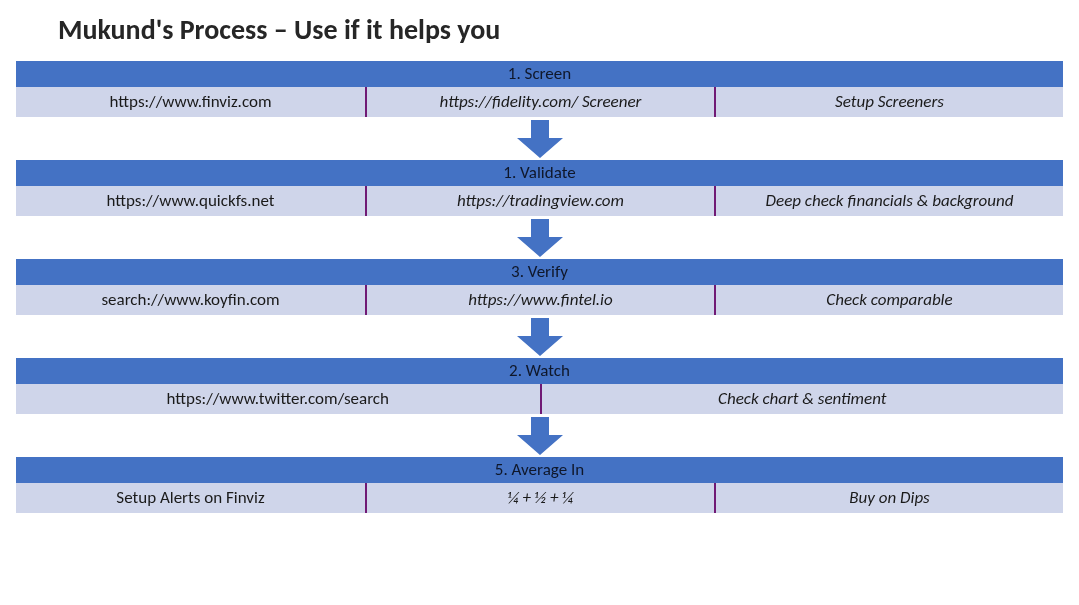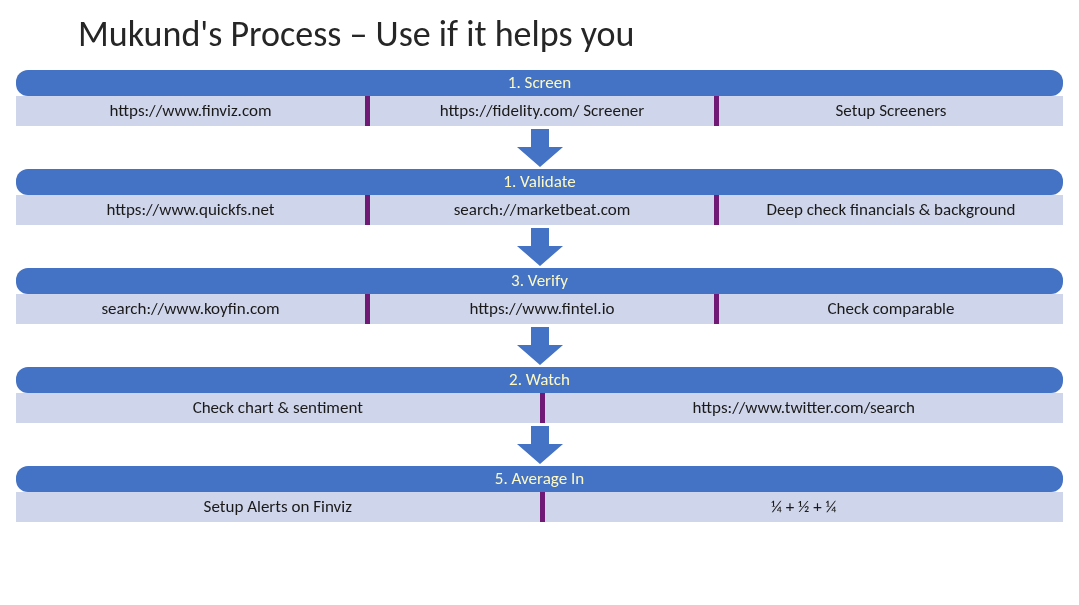--- a/index.html
+++ b/index.html
@@ -9,52 +9,52 @@
       width: 1079px;
       height: 605px;
       overflow: hidden;
     }
     .slide {
       width: 100%;
       height: 100%;
       padding: 12px 16px 0 16px;
     }
     .title {
-      font-size: 36px;
-      font-weight: 400;
+      font-size: 28px;
+      font-weight: 700;
       color: #262626;
-      margin-left: 62px;
+      margin-left: 42px;
       margin-bottom: 14px;
     }
     .step-header {
       background: #4472c4;
-      color: #fef9c3;
+      color: #0f172a;
       font-size: 17px;
       text-align: center;
       line-height: 26px;
       height: 26px;
       width: 100%;
-      border-radius: 12px;
     }
     .step-row {
       display: flex;
       background: #cfd5ea;
       height: 30px;
     }
     .cell {
       flex: 1 1 33.333%;
       text-align: center;
       font-size: 17px;
       color: #1a1a1a;
       line-height: 30px;
       white-space: nowrap;
       overflow: hidden;
     }
     .cell + .cell {
-      border-left: 5px solid #701a75;
+      border-left: 2px solid #701a75;
+      font-style: italic;
     }
     .arrow-gap {
       height: 43px;
       display: flex;
       justify-content: center;
       align-items: center;
     }
     .arrow-gap svg {
       display: block;
     }
@@ -73,21 +73,21 @@
   </div>
   <div class="arrow-gap">
     <svg width="46" height="38" viewBox="0 0 46 38">
       <polygon points="14,0 32,0 32,18 46,18 23,38 0,18 14,18" fill="#4472c4"></polygon>
     </svg>
   </div>
 
   <div class="step-header">1. Validate</div>
   <div class="step-row">
     <div class="cell">https://www.quickfs.net</div>
-    <div class="cell">search://marketbeat.com</div>
+    <div class="cell">https://tradingview.com</div>
     <div class="cell">Deep check financials &amp; background</div>
   </div>
   <div class="arrow-gap">
     <svg width="46" height="38" viewBox="0 0 46 38">
       <polygon points="14,0 32,0 32,18 46,18 23,38 0,18 14,18" fill="#4472c4"></polygon>
     </svg>
   </div>
 
   <div class="step-header">3. Verify</div>
   <div class="step-row">
@@ -96,27 +96,28 @@
     <div class="cell">Check comparable</div>
   </div>
   <div class="arrow-gap">
     <svg width="46" height="38" viewBox="0 0 46 38">
       <polygon points="14,0 32,0 32,18 46,18 23,38 0,18 14,18" fill="#4472c4"></polygon>
     </svg>
   </div>
 
   <div class="step-header">2. Watch</div>
   <div class="step-row">
+    <div class="cell">https://www.twitter.com/search</div>
     <div class="cell">Check chart &amp; sentiment</div>
-    <div class="cell">https://www.twitter.com/search</div>
   </div>
   <div class="arrow-gap">
     <svg width="46" height="38" viewBox="0 0 46 38">
       <polygon points="14,0 32,0 32,18 46,18 23,38 0,18 14,18" fill="#4472c4"></polygon>
     </svg>
   </div>
 
   <div class="step-header">5. Average In</div>
   <div class="step-row">
     <div class="cell">Setup Alerts on Finviz</div>
     <div class="cell">¼ + ½ + ¼</div>
+    <div class="cell">Buy on Dips</div>
   </div>
 </div>
 
 </body></html>

